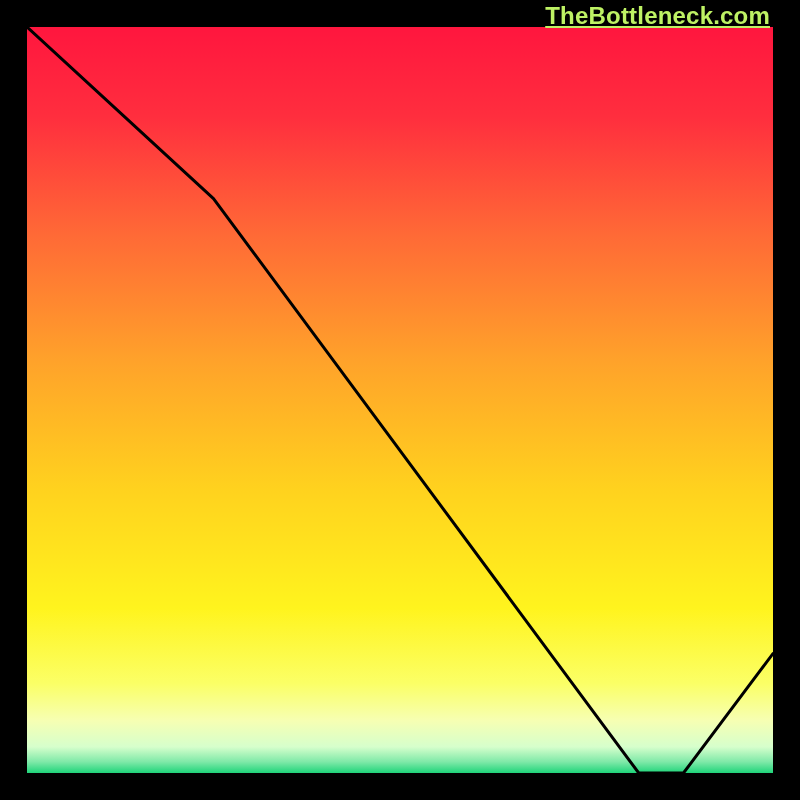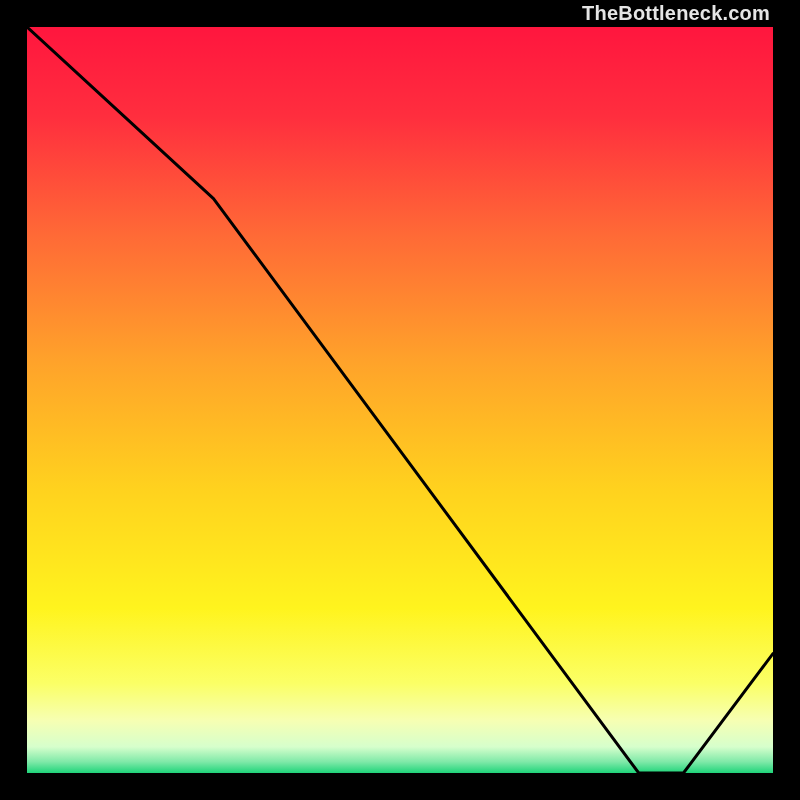--- a/index.html
+++ b/index.html
@@ -36,24 +36,25 @@
     left: 0;
     top: 0;
     width: 100%;
     height: 100%;
   }
   .watermark {
     position: absolute;
     top: 2px;
     right: 30px;
     font-family: Arial, Helvetica, sans-serif;
-    font-size: 20px;
+    font-size: 24px;
     font-weight: 600;
-    color: #e5e5e5;
+    color: #bef264;
     letter-spacing: 0.2px;
+    text-decoration: underline;
   }
   .legend-text {
     position: absolute;
     font-family: Arial, Helvetica, sans-serif;
     font-size: 9px;
     font-weight: 700;
     color: #b03030;
     letter-spacing: 0.3px;
   }
 </style>

